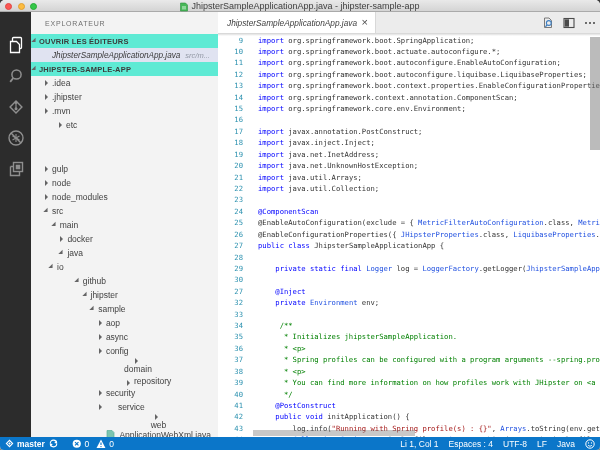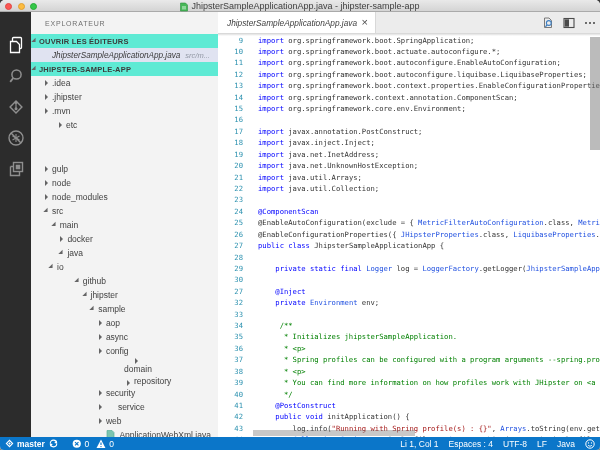--- a/index.html
+++ b/index.html
@@ -185,21 +185,21 @@
           <div class="trow" style="padding-left: 44.8px;"><span class="twisty expanded"></span><span class="label">github</span></div>
           <div class="trow" style="padding-left: 52.5px;"><span class="twisty expanded"></span><span class="label">jhipster</span></div>
           <div class="trow" style="padding-left: 60.2px;"><span class="twisty expanded"></span><span class="label">sample</span></div>
           <div class="trow" style="padding-left: 67.9px;"><span class="twisty"></span><span class="label">aop</span></div>
           <div class="trow" style="padding-left: 67.9px;"><span class="twisty"></span><span class="label">async</span></div>
           <div class="trow" style="padding-left: 67.9px;"><span class="twisty"></span><span class="label">config</span></div>
           <div class="trow" style="padding-left: 27px; flex-direction: column;"><span class="twisty"></span><span class="label">domain</span></div>
           <div class="trow" style="padding-left: 96px; align-items: flex-end;"><span class="twisty"></span><span class="label">repository</span></div>
           <div class="trow" style="padding-left: 67.9px;"><span class="twisty"></span><span class="label">security</span></div>
           <div class="trow" style="padding-left: 67.9px; gap: 12px;"><span class="twisty"></span><span class="label">service</span></div>
-          <div class="trow" style="padding-left: 67.9px;"><span class="twisty"></span><span class="label">web</span></div>
+          <div class="trow" style="padding-left: 67.9px; flex-direction: column;"><span class="twisty"></span><span class="label">web</span></div>
           <div class="trow" style="padding-left: 75.4px;"><span class="fileicon"><svg width="9" height="10" viewBox="0 0 9 10">
                 <path d="M1 0.5 L6 0.5 L8 2.5 L8 9.5 L1 9.5 Z" fill="#7cc4b0" stroke="#5aaf99" stroke-width="0.7"></path>
               </svg></span><span class="label">ApplicationWebXml.java</span></div>
           <div class="trow selected" style="padding-left: 75.4px;"><span class="fileicon"><svg width="9" height="10" viewBox="0 0 9 10">
                 <path d="M1 0.5 L6 0.5 L8 2.5 L8 9.5 L1 9.5 Z" fill="#7cc4b0" stroke="#5aaf99" stroke-width="0.7"></path>
               </svg></span><span class="label">JhipsterSampleApplicationApp.java</span></div>
           <div class="trow" style="padding-left: 14px;"><span class="twisty"></span><span class="label">resources</span></div>
         </div>
     </div>
 

